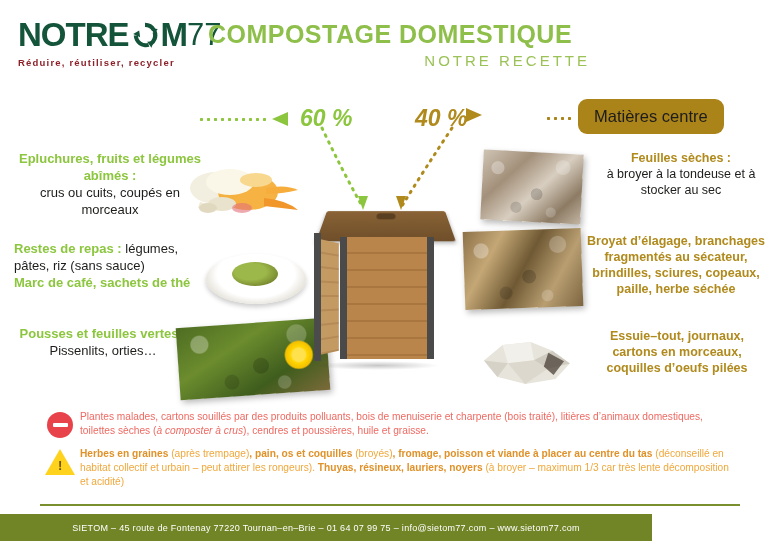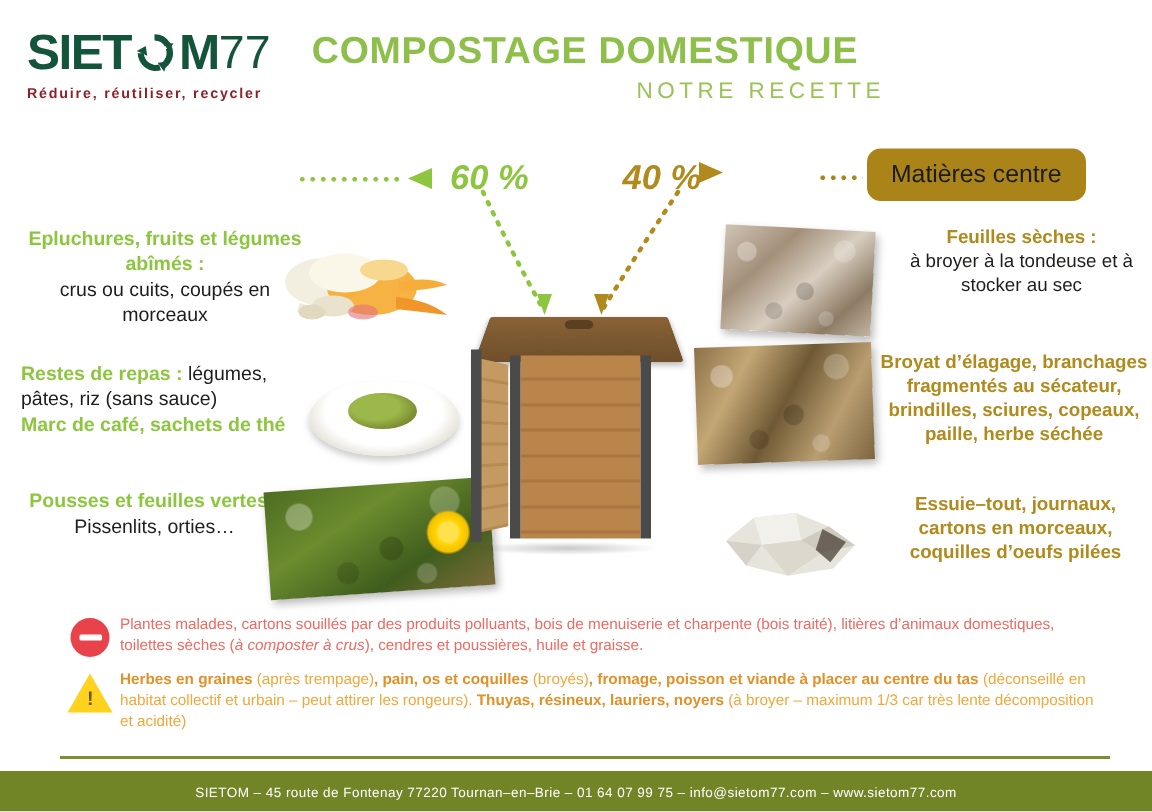--- a/index.html
+++ b/index.html
@@ -118,32 +118,32 @@
   .icon-warn b{position:absolute;left:-2px;top:10px;font-size:13px;color:#6b5500;
                font-weight:bold;line-height:1;}
   .note-red{color:#ef6a62;font-size:10.2px;line-height:14px;}
   .note-yellow{color:#f0a83c;font-size:10.2px;line-height:14px;}
   .note-yellow b{color:#e0922a;}
   .note-red i{font-style:italic;}
 
   .hr{position:absolute;left:40px;top:504px;width:700px;height:2px;background:#7a8f2e;}
 
   
-  .footer{position:absolute;left:0;bottom:0;width:768px;height:27px;background:#718527;
+  .footer{position:absolute;left:0;bottom:0;width:652px;height:27px;background:#718527;
           display:flex;align-items:center;justify-content:center;}
   .footer span{color:#ffffff;font-size:9px;letter-spacing:.3px;}
 </style>
 </head>
 <body>
 
 <div class="page">
 
   <div class="logo-wrap">
     <div class="logo-row">
-      <span class="logo-sietom">SIET</span>
+      <span class="logo-sietom">NOTRE</span>
       <span class="logo-mark">
         <svg viewBox="0 0 32 32" width="30" height="30">
           <path d="M16 3 A13 13 0 0 1 27.3 9.5 L23.5 11.7 A8.6 8.6 0 0 0 16 7.4 Z" fill="#14543a"></path>
           <path d="M28.2 11.3 A13 13 0 0 1 22.6 27.6 L20.4 23.8 A8.6 8.6 0 0 0 24.1 13.6 Z" fill="#14543a"></path>
           <path d="M20.6 28.6 A13 13 0 0 1 4 16.6 L8.4 16.6 A8.6 8.6 0 0 0 19.3 24.5 Z" fill="#14543a"></path>
           <path d="M29.5 9.6 L22.2 8.9 L25.9 14.8 Z" fill="#14543a"></path>
           <path d="M22.9 29.6 L25.2 22.6 L18.3 23.3 Z" fill="#14543a"></path>
           <path d="M3.4 14.9 L9.8 11.3 L10.8 18.3 Z" fill="#14543a"></path>
         </svg>
       </span>

